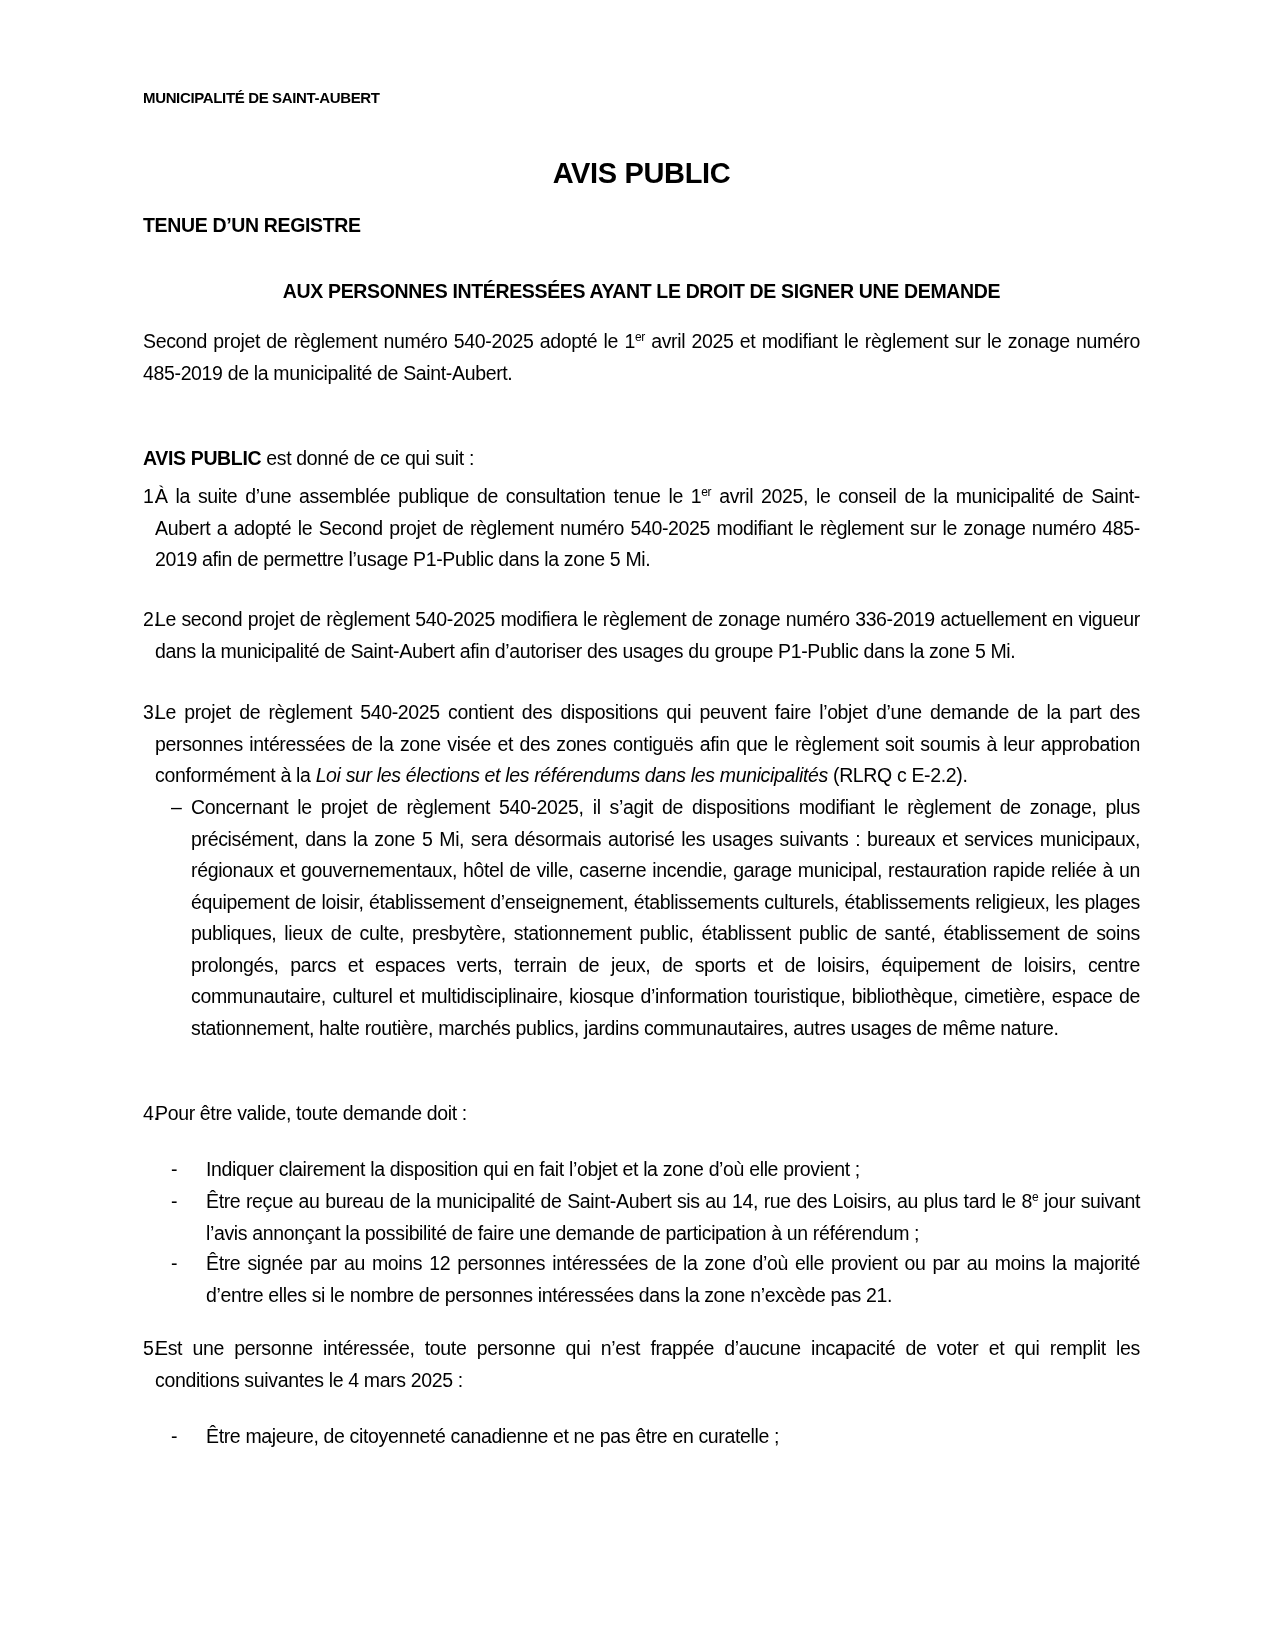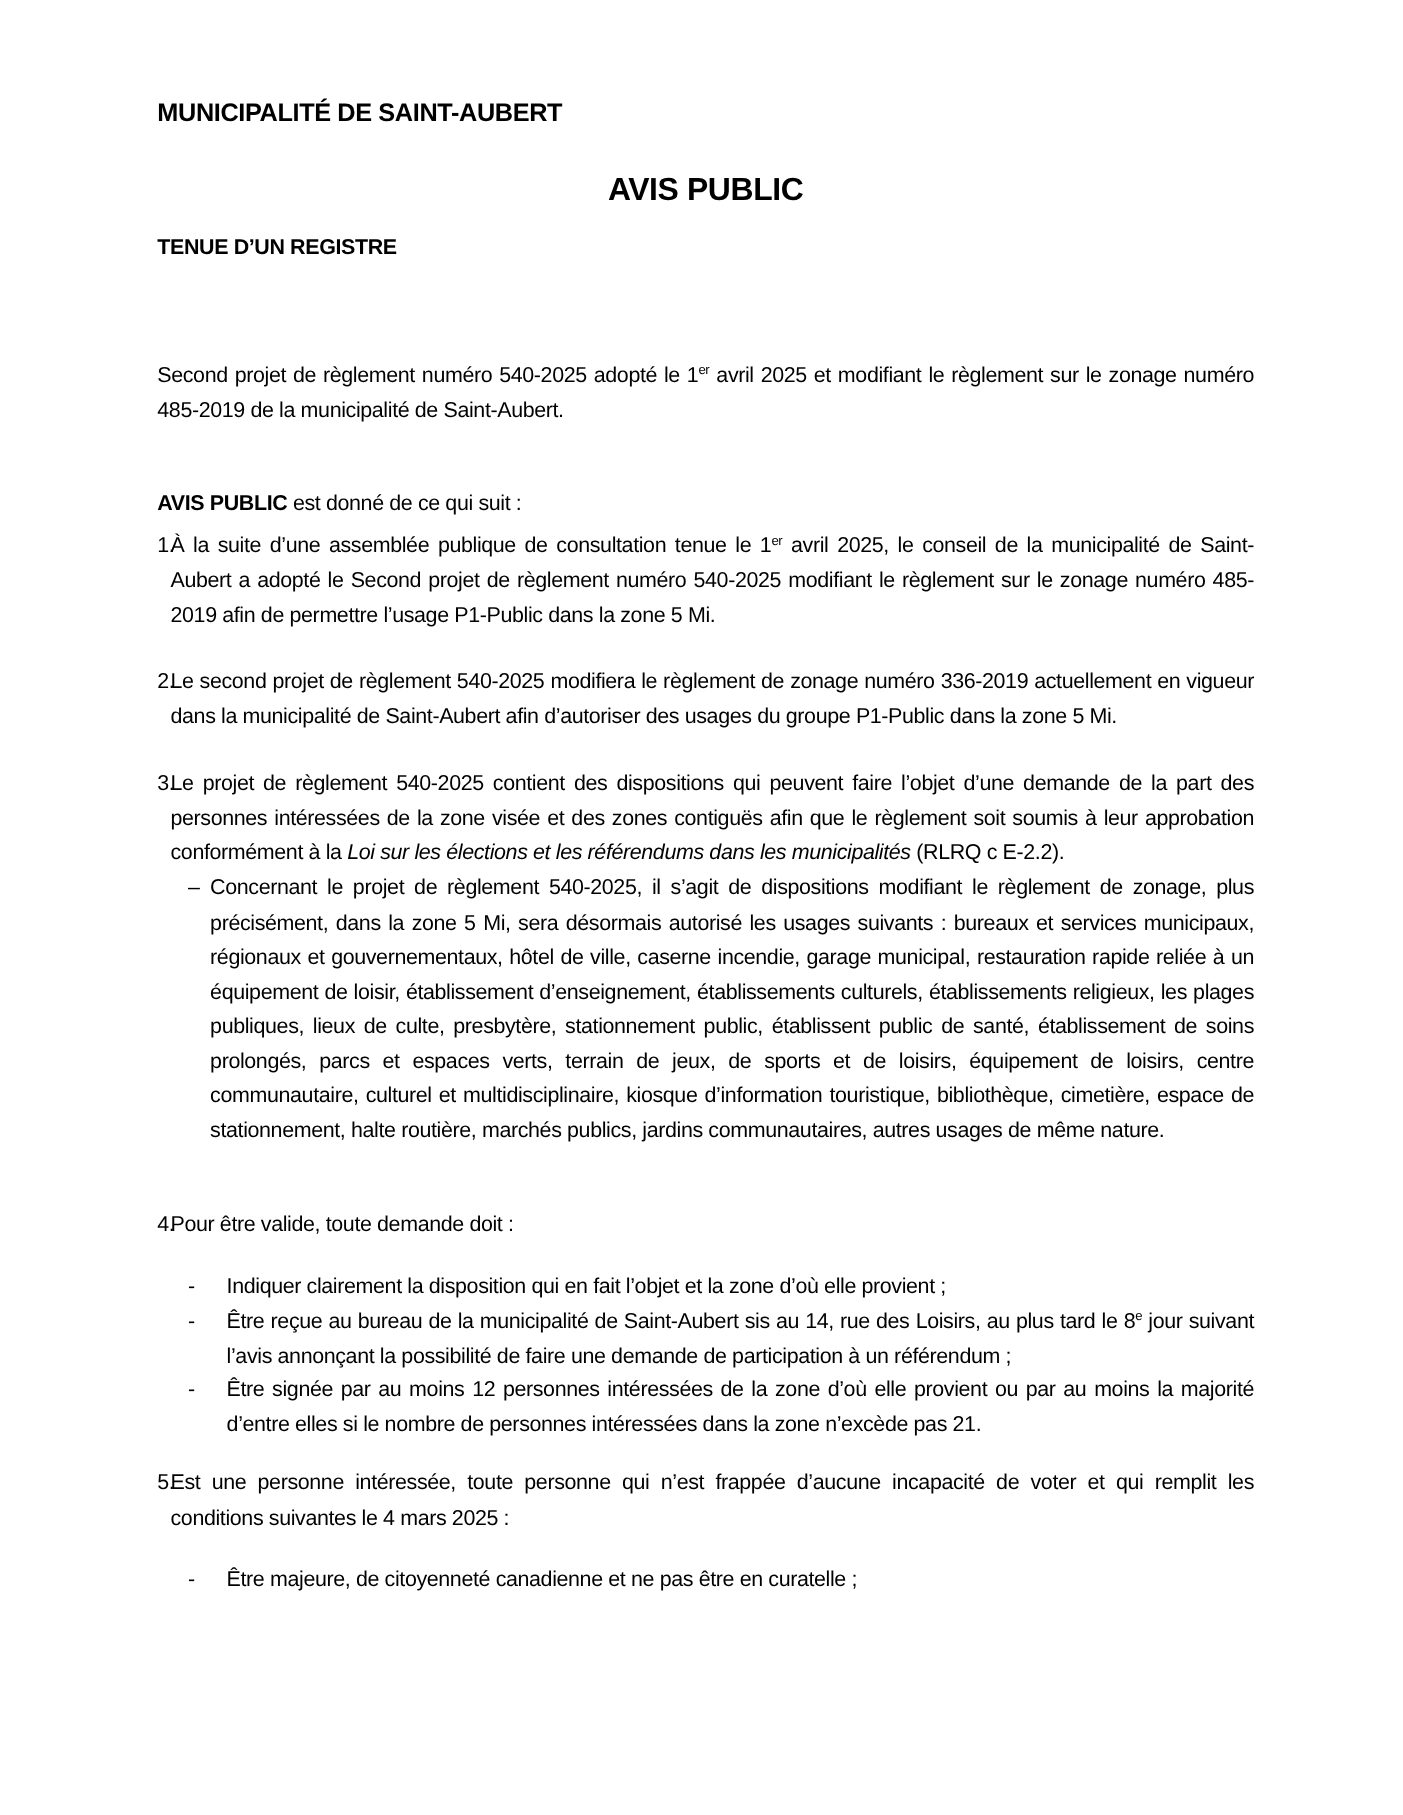--- a/index.html
+++ b/index.html
@@ -2,21 +2,21 @@
 <html><head>
   <meta charset="utf-8">
   <style>
     html, body { margin: 0; padding: 0; background: #ffffff; }
     body {
       width: 1275px; height: 1650px; position: relative; overflow: hidden;
       font-family: "Liberation Sans", sans-serif; color: #000;
       font-size: 19.5px; letter-spacing: -0.35px;
     }
     .page { position: absolute; left: 143px; top: 0; width: 997px; }
-    .muni { position: absolute; top: 89px; left: 0; font-weight: bold; font-size: 23px; }
+    .muni { position: absolute; top: 89px; left: 0; font-weight: bold; font-size: 15px; }
     .title { position: absolute; top: 157px; left: 0; width: 997px; text-align: center; font-weight: bold; font-size: 29px; }
     .subtitle { position: absolute; top: 214px; left: 0; width: 997px; font-weight: bold; }
     .addressees { position: absolute; top: 278px; left: 0; width: 997px; text-align: center; font-weight: bold; line-height: 26px; }
     .p { position: absolute; left: 0; width: 997px; line-height: 31.5px; text-align: justify; }
     .p sup { font-size: 12px; vertical-align: 7px; line-height: 0; }
     .item { position: absolute; left: 0; width: 997px; line-height: 31.5px; }
     .item .num { position: absolute; left: 0; top: 0; }
     .item .txt { margin-left: 12px; text-align: justify; }
     .dash-item { position: absolute; left: 28px; width: 969px; line-height: 31.5px; }
     .dash-item .dash { position: absolute; left: 0; top: 0; }
@@ -29,20 +29,21 @@
     i { font-style: italic; }
   </style>
 </head>
 <body>
 
 <div class="page">
   <div class="muni">MUNICIPALITÉ DE SAINT-AUBERT</div>
   <div class="title">AVIS PUBLIC</div>
   <div class="subtitle">TENUE D’UN REGISTRE</div>
   <div class="addressees">
+    <div>AUX PERSONNES INTÉRESSÉES AYANT LE DROIT DE SIGNER UNE DEMANDE</div>
   </div>
 
   <div class="p tl" style="top:326px;"><span>Second projet de règlement numéro 540-2025 adopté le 1</span><sup>er</sup><span> avril 2025 et modifiant le règlement sur le zonage numéro 485-2019 de la municipalité de Saint-Aubert.</span></div>
 
   <div class="p" style="top:430px;margin-top:13px;"><b>AVIS PUBLIC</b><span> est donné de ce qui suit :</span></div>
 
   <div class="item" style="top:481px;">
     <span class="num">1.</span>
     <div class="txt tl"><span>À la suite d’une assemblée publique de consultation tenue le 1</span><sup style="font-size:12px;vertical-align:7px;line-height:0;">er</sup><span> avril 2025, le conseil de la municipalité de Saint-Aubert a adopté le Second projet de règlement numéro 540-2025 modifiant le règlement sur le zonage numéro 485-2019 afin de permettre l’usage P1-Public dans la zone 5 Mi.</span></div>
   </div>

